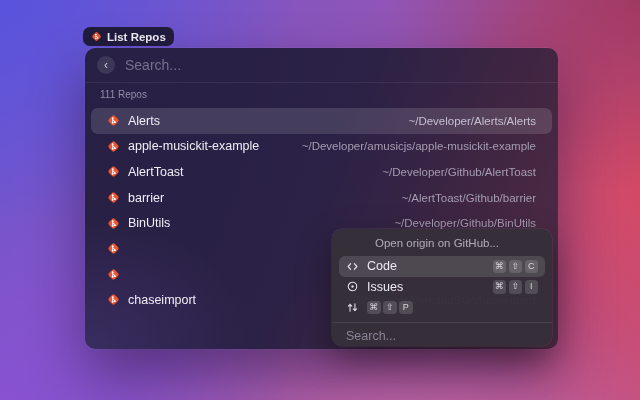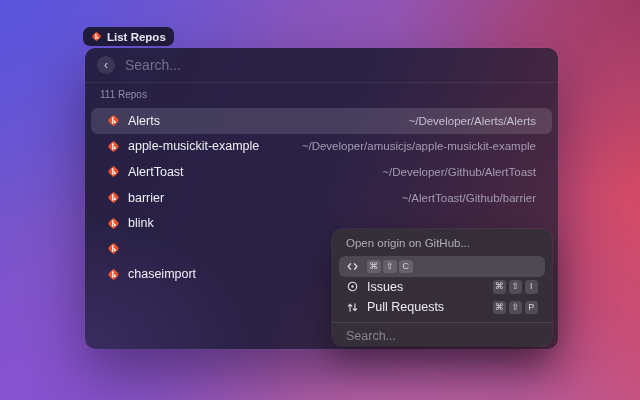--- a/index.html
+++ b/index.html
@@ -62,21 +62,21 @@
   .gico { flex:0 0 auto; display:block; }
 
   
   .menu {
     position:absolute; left:332px; top:229px; width:220px; height:117px;
     border-radius:10px; overflow:hidden;
     background:rgba(54,48,58,0.97);
     box-shadow:0 0 0 0.5px rgba(255,255,255,0.12), 0 14px 34px rgba(0,0,0,0.4);
     z-index:5;
   }
-  .menu-header { padding:8px 14px 4px; font-size:11.5px; line-height:13px; color:#b2abb9; }
+  .menu-header { padding:8px 26px 4px; font-size:11.5px; line-height:13px; color:#b2abb9;margin-left:17px; }
   .menu-items { padding:2px 7px 4px; }
   .mitem {
     height:20.5px; border-radius:6px; padding:0 7px;
     display:flex; align-items:center; gap:8px;
   }
   .mitem.selected { background:rgba(255,255,255,0.12); }
   .mitem .mlabel { flex:1; font-size:12.5px; color:#edeaf1; }
   .keys { display:flex; gap:2.5px; }
   .key {
     width:13.5px; height:13.5px; border-radius:3.5px;
@@ -147,21 +147,27 @@
       <svg class="gico" width="13" height="13" viewBox="0 0 16 16">
           <use href="#gitico"></use>
         </svg>
       <span class="name">barrier</span>
       <span class="path">~/AlertToast/Github/barrier</span>
     </div>
     <div class="row">
       <svg class="gico" width="13" height="13" viewBox="0 0 16 16">
           <use href="#gitico"></use>
         </svg>
-      <span class="name">blink</span>
+      <span class="name">BinUtils</span>
+      <span class="path">~/Developer/Github/BinUtils</span>
+    </div>
+    <div class="row">
+      <svg class="gico" width="13" height="13" viewBox="0 0 16 16">
+          <use href="#gitico"></use>
+        </svg>
       <span class="path"></span>
     </div>
     <div class="row">
       <svg class="gico" width="13" height="13" viewBox="0 0 16 16">
           <use href="#gitico"></use>
         </svg>
       <span class="path"></span>
     </div>
     <div class="row">
       <svg class="gico" width="13" height="13" viewBox="0 0 16 16">
@@ -173,20 +179,21 @@
   </div>
 </div>
 
 <div class="menu">
   <div class="menu-header">Open origin on GitHub...</div>
   <div class="menu-items">
     <div class="mitem selected">
       <svg class="micon" width="13" height="13" viewBox="0 0 16 16">
         <path d="M5.6 4.6 L2.6 8 L5.6 11.4 M10.4 4.6 L13.4 8 L10.4 11.4" stroke="#dcd8e0" stroke-width="1.5" fill="none" stroke-linecap="round" stroke-linejoin="round"></path>
       </svg>
+      <span class="mlabel">Code</span>
       <span class="keys">
         <span class="key">⌘</span>
         <span class="key">⇧</span>
         <span class="key">C</span>
       </span>
     </div>
     <div class="mitem">
       <svg class="micon" width="13" height="13" viewBox="0 0 16 16">
         <circle cx="8" cy="8" r="5.2" stroke="#dcd8e0" stroke-width="1.4" fill="none"></circle>
         <circle cx="8" cy="8" r="1.5" fill="#dcd8e0"></circle>
@@ -195,21 +202,20 @@
       <span class="keys">
         <span class="key">⌘</span>
         <span class="key">⇧</span>
         <span class="key">I</span>
       </span>
     </div>
     <div class="mitem">
       <svg class="micon" width="13" height="13" viewBox="0 0 16 16">
         <path d="M5 12.5 V4.2 M5 4.2 L2.9 6.4 M5 4.2 L7.1 6.4 M11 3.5 V11.8 M11 11.8 L8.9 9.6 M11 11.8 L13.1 9.6" stroke="#dcd8e0" stroke-width="1.4" fill="none" stroke-linecap="round" stroke-linejoin="round"></path>
       </svg>
-      <span class="mlabel">Pull Requests</span>
       <span class="keys">
         <span class="key">⌘</span>
         <span class="key">⇧</span>
         <span class="key">P</span>
       </span>
     </div>
   </div>
   <div class="menu-div"></div>
   <input class="menu-search" type="text" placeholder="Search..." style="">
 </div>

